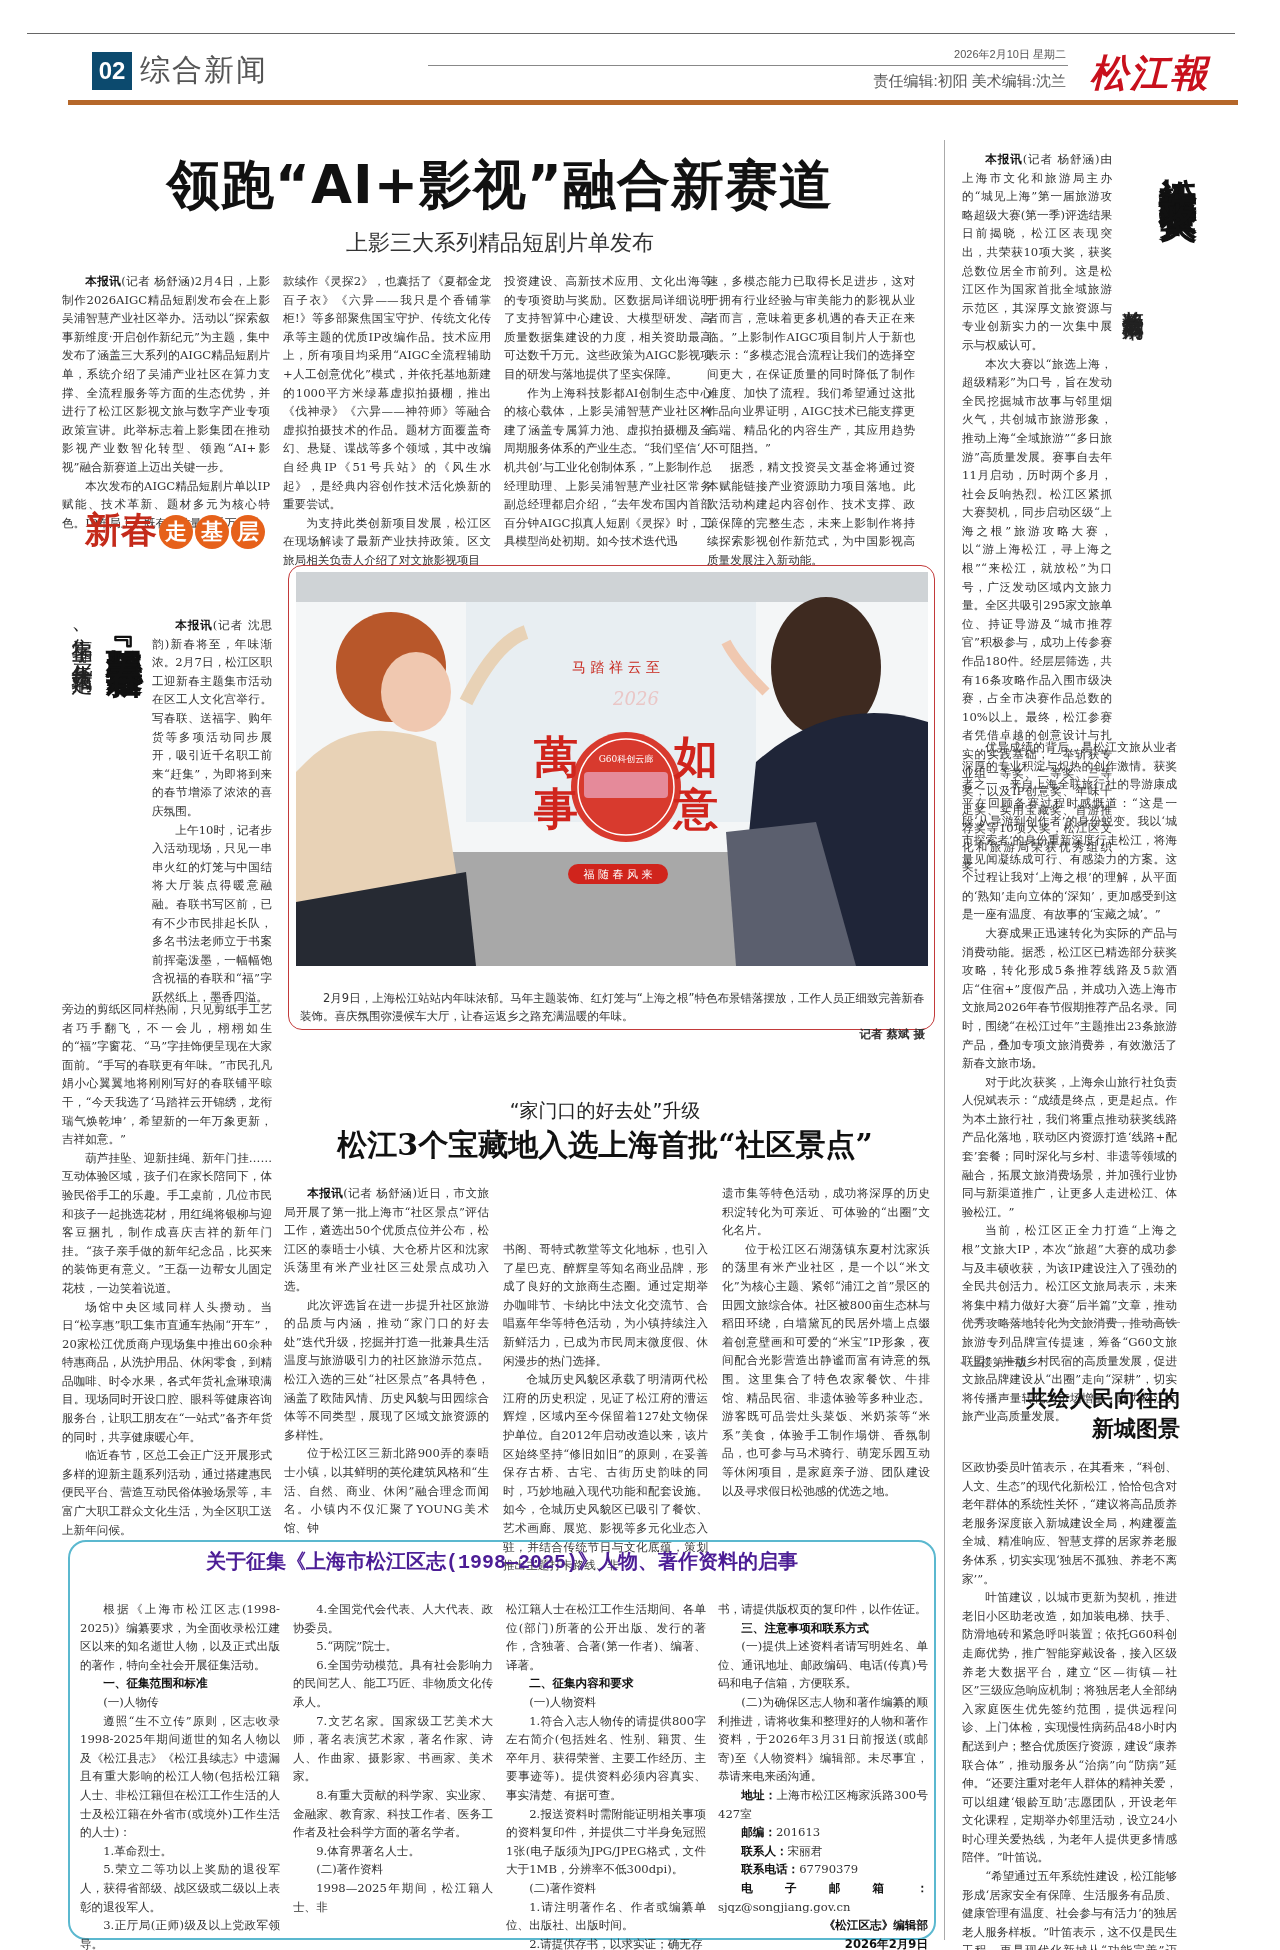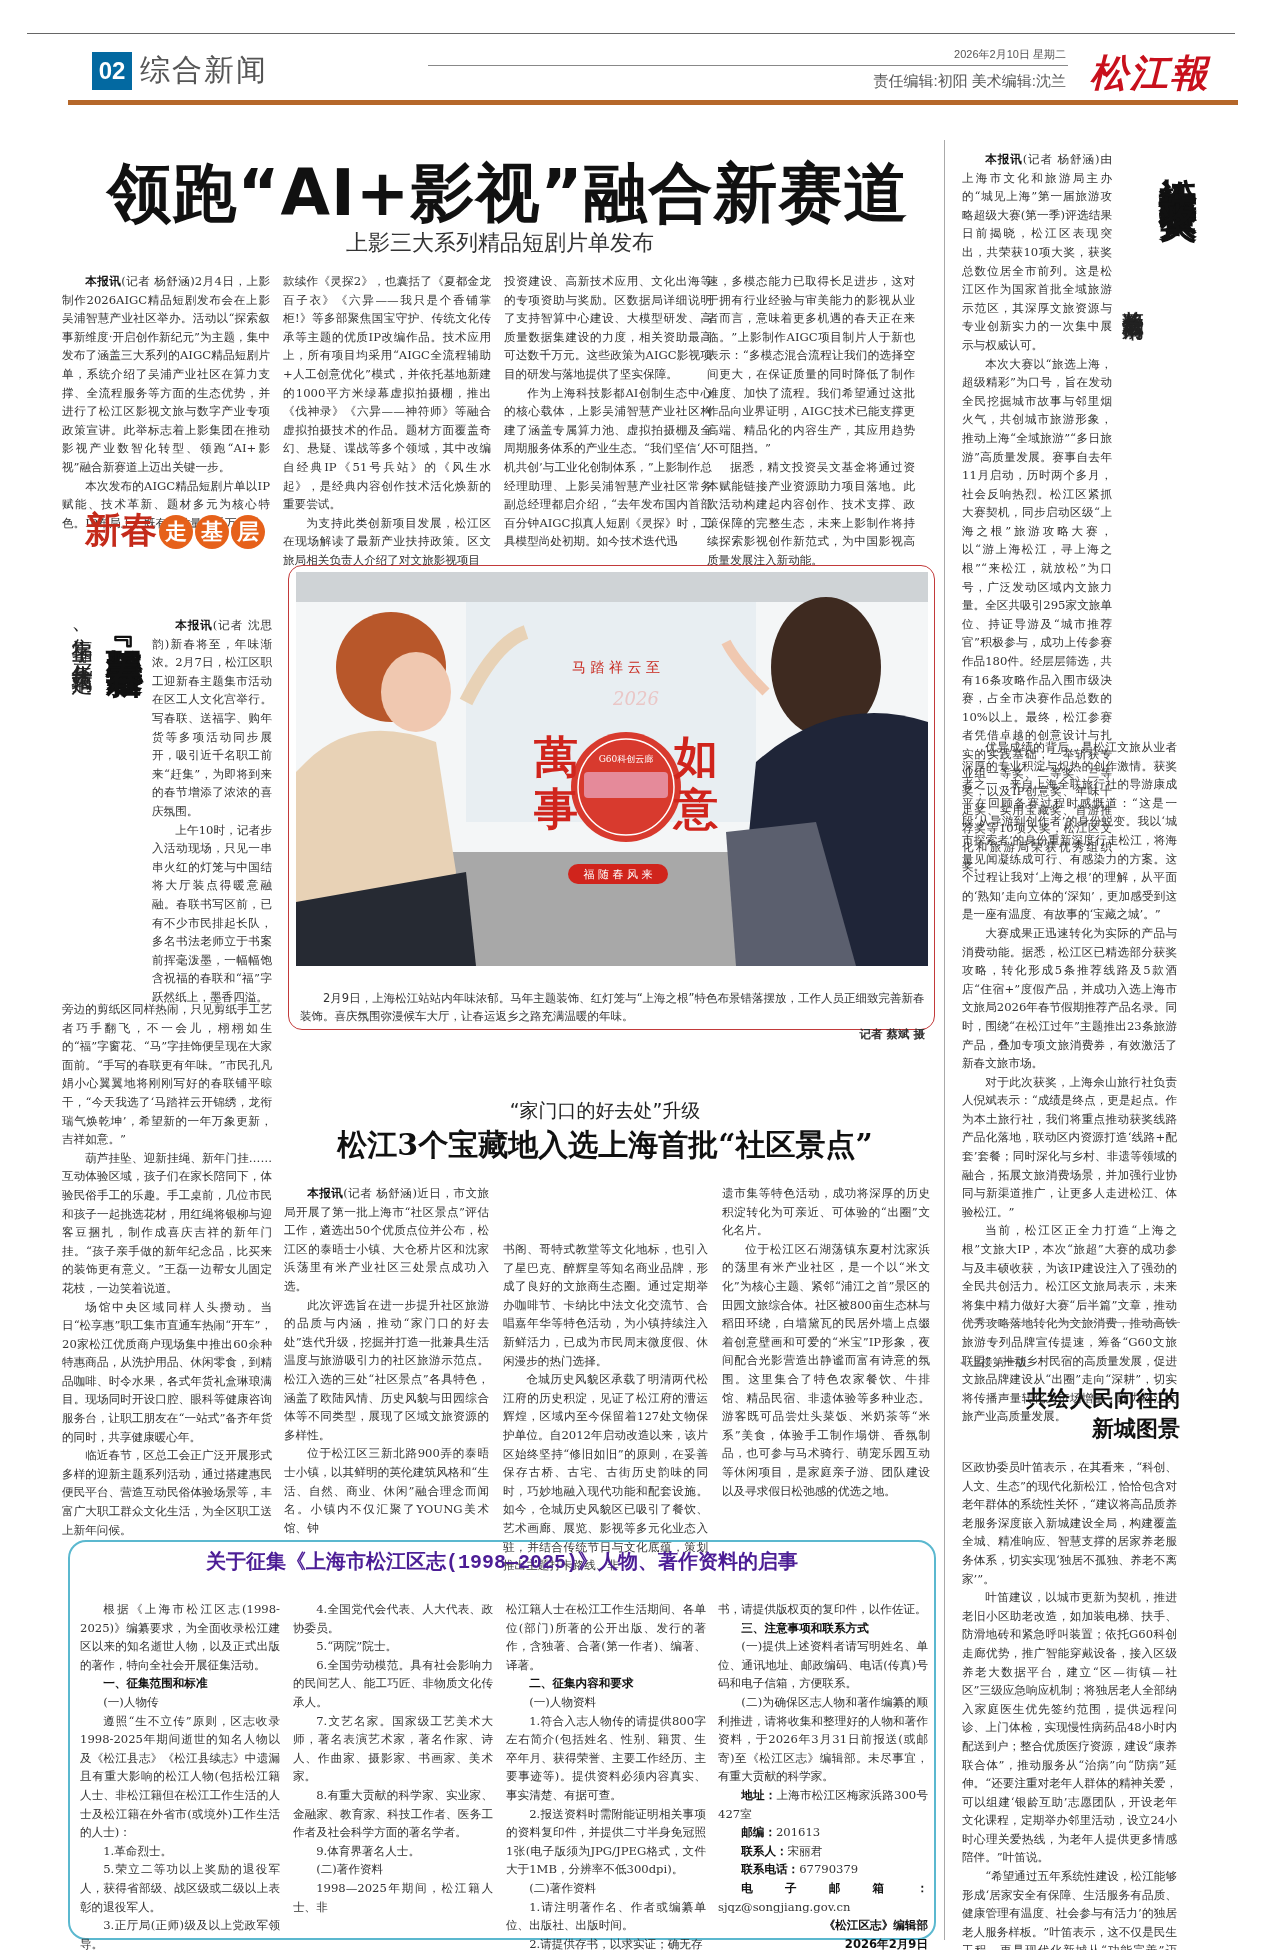--- a/index.html
+++ b/index.html
@@ -1,31 +1,31 @@
 <!DOCTYPE html>
 <html><head>
 <meta charset="utf-8">
 <style>
 *{box-sizing:border-box;margin:0;padding:0}
 body{width:1280px;height:1950px;background:#fff;font-family:"DejaVu Serif","Liberation Serif",serif;color:#222;position:relative;overflow:hidden}
 .abs{position:absolute}
 .hdr-top{left:27px;top:33px;width:1208px;height:1px;background:#666}
-.pg-badge{left:92px;top:52px;width:40px;height:38px;background:#0369a1;color:#fff;font-family:"Liberation Sans",sans-serif;font-weight:bold;font-size:24px;text-align:center;line-height:38px}
+.pg-badge{left:92px;top:52px;width:40px;height:38px;background:#0c4a6e;color:#fff;font-family:"Liberation Sans",sans-serif;font-weight:bold;font-size:24px;text-align:center;line-height:38px}
 .section-title{left:140px;top:50px;font-size:30px;color:#555;font-family:"DejaVu Sans",sans-serif;letter-spacing:2px}
 .hdr-mid-line{left:428px;top:65px;width:640px;height:1px;background:#888}
 .hdr-date{left:880px;top:47px;width:186px;text-align:right;font-size:11px;color:#555;font-family:"Liberation Sans",sans-serif}
 .hdr-editors{left:860px;top:72px;width:206px;text-align:right;font-size:15px;color:#555;font-family:"Liberation Sans",sans-serif}
 .masthead{left:1090px;top:48px;font-size:38px;color:#c8101c;font-weight:bold;font-style:italic;font-family:"DejaVu Serif",serif;letter-spacing:2px}
 .hdr-bar{left:68px;top:100px;width:1170px;height:5px;background:#b5672a}
 .vsep{width:1px;background:#aaa}
 .text{font-size:11.6px;line-height:18.6px;text-align:justify;color:#333}
 .text p{text-indent:2em}
 .text p.noind{text-indent:0}
 .b{font-weight:bold;color:#111;font-family:"DejaVu Sans",sans-serif}
-.main-headline{left:68px;top:150px;width:880px;text-align:center;font-family:"DejaVu Sans",sans-serif;font-weight:bold;font-size:64px;letter-spacing:1px;color:#111}
+.main-headline{left:60px;top:150px;width:880px;text-align:center;font-family:"DejaVu Sans",sans-serif;font-weight:bold;font-size:53px;letter-spacing:1px;color:#111}
 .main-sub{left:60px;top:228px;width:880px;text-align:center;font-family:"DejaVu Sans",sans-serif;font-size:22px;color:#333}
 .col{position:absolute}
 .xinchun{left:85px;top:506px;font-family:"DejaVu Sans",sans-serif;font-weight:bold;font-size:36px;color:#c42a1a}
 .xinchun .c{display:inline-block;width:34px;height:34px;border-radius:50%;background:#e6611a;color:#fff;font-size:22px;text-align:center;line-height:34px;margin-left:2px;vertical-align:middle}
 .vtitle{writing-mode:vertical-rl;font-family:"DejaVu Sans",sans-serif}
 .photo-frame{left:288px;top:565px;width:647px;height:465px;border:1.5px solid #c23a3a;border-radius:14px}
 .photo{left:296px;top:572px;width:632px;height:394px;overflow:hidden;background:linear-gradient(180deg,#e6e8ea 0%,#f6f6f6 20%,#ffffff 55%,#bdbdbd 80%,#9a9a9a 100%)}
 .caption{left:300px;top:989px;width:625px;font-size:11.5px;line-height:18px;color:#333;font-family:"DejaVu Sans",sans-serif}
 .caption .credit{float:right;font-weight:bold}
 .kicker{left:280px;top:1098px;width:650px;text-align:center;font-family:"DejaVu Sans",sans-serif;font-size:19px;color:#222}
@@ -179,21 +179,21 @@
     <p>1.符合入志人物传的请提供800字左右简介(包括姓名、性别、籍贯、生卒年月、获得荣誉、主要工作经历、主要事迹等)。提供资料必须内容真实、事实清楚、有据可查。</p>
     <p>2.报送资料时需附能证明相关事项的资料复印件，并提供二寸半身免冠照1张(电子版须为JPG/JPEG格式，文件大于1MB，分辨率不低300dpi)。</p>
     <p>(二)著作资料</p>
     <p>1.请注明著作名、作者或编纂单位、出版社、出版时间。</p>
     <p>2.请提供存书，以求实证；确无存</p>
   </div>
   <div class="col text" style="left:718px;top:1600px;width:210px">
     <p class="noind">书，请提供版权页的复印件，以作佐证。</p>
     <p class="b">三、注意事项和联系方式</p>
     <p>(一)提供上述资料者请写明姓名、单位、通讯地址、邮政编码、电话(传真)号码和电子信箱，方便联系。</p>
-    <p>(二)为确保区志人物和著作编纂的顺利推进，请将收集和整理好的人物和著作资料，于2026年3月31日前报送(或邮寄)至《松江区志》编辑部。未尽事宜，有重大贡献的科学家。</p>
+    <p>(二)为确保区志人物和著作编纂的顺利推进，请将收集和整理好的人物和著作资料，于2026年3月31日前报送(或邮寄)至《人物资料》编辑部。未尽事宜，恭请来电来函沟通。</p>
     <p><span class="b">地址：</span><span>上海市松江区梅家浜路300号427室</span></p>
     <p><span class="b">邮编：</span><span>201613</span></p>
     <p><span class="b">联系人：</span><span>宋丽君</span></p>
     <p><span class="b">联系电话：</span><span>67790379</span></p>
     <p><span class="b">电子邮箱：</span><span>sjqz@songjiang.gov.cn</span></p>
     <p class="b" style="text-align:right;text-indent:0">《松江区志》编辑部</p>
     <p class="b" style="text-align:right;text-indent:0">2026年2月9日</p>
   </div>
 </section>
 

